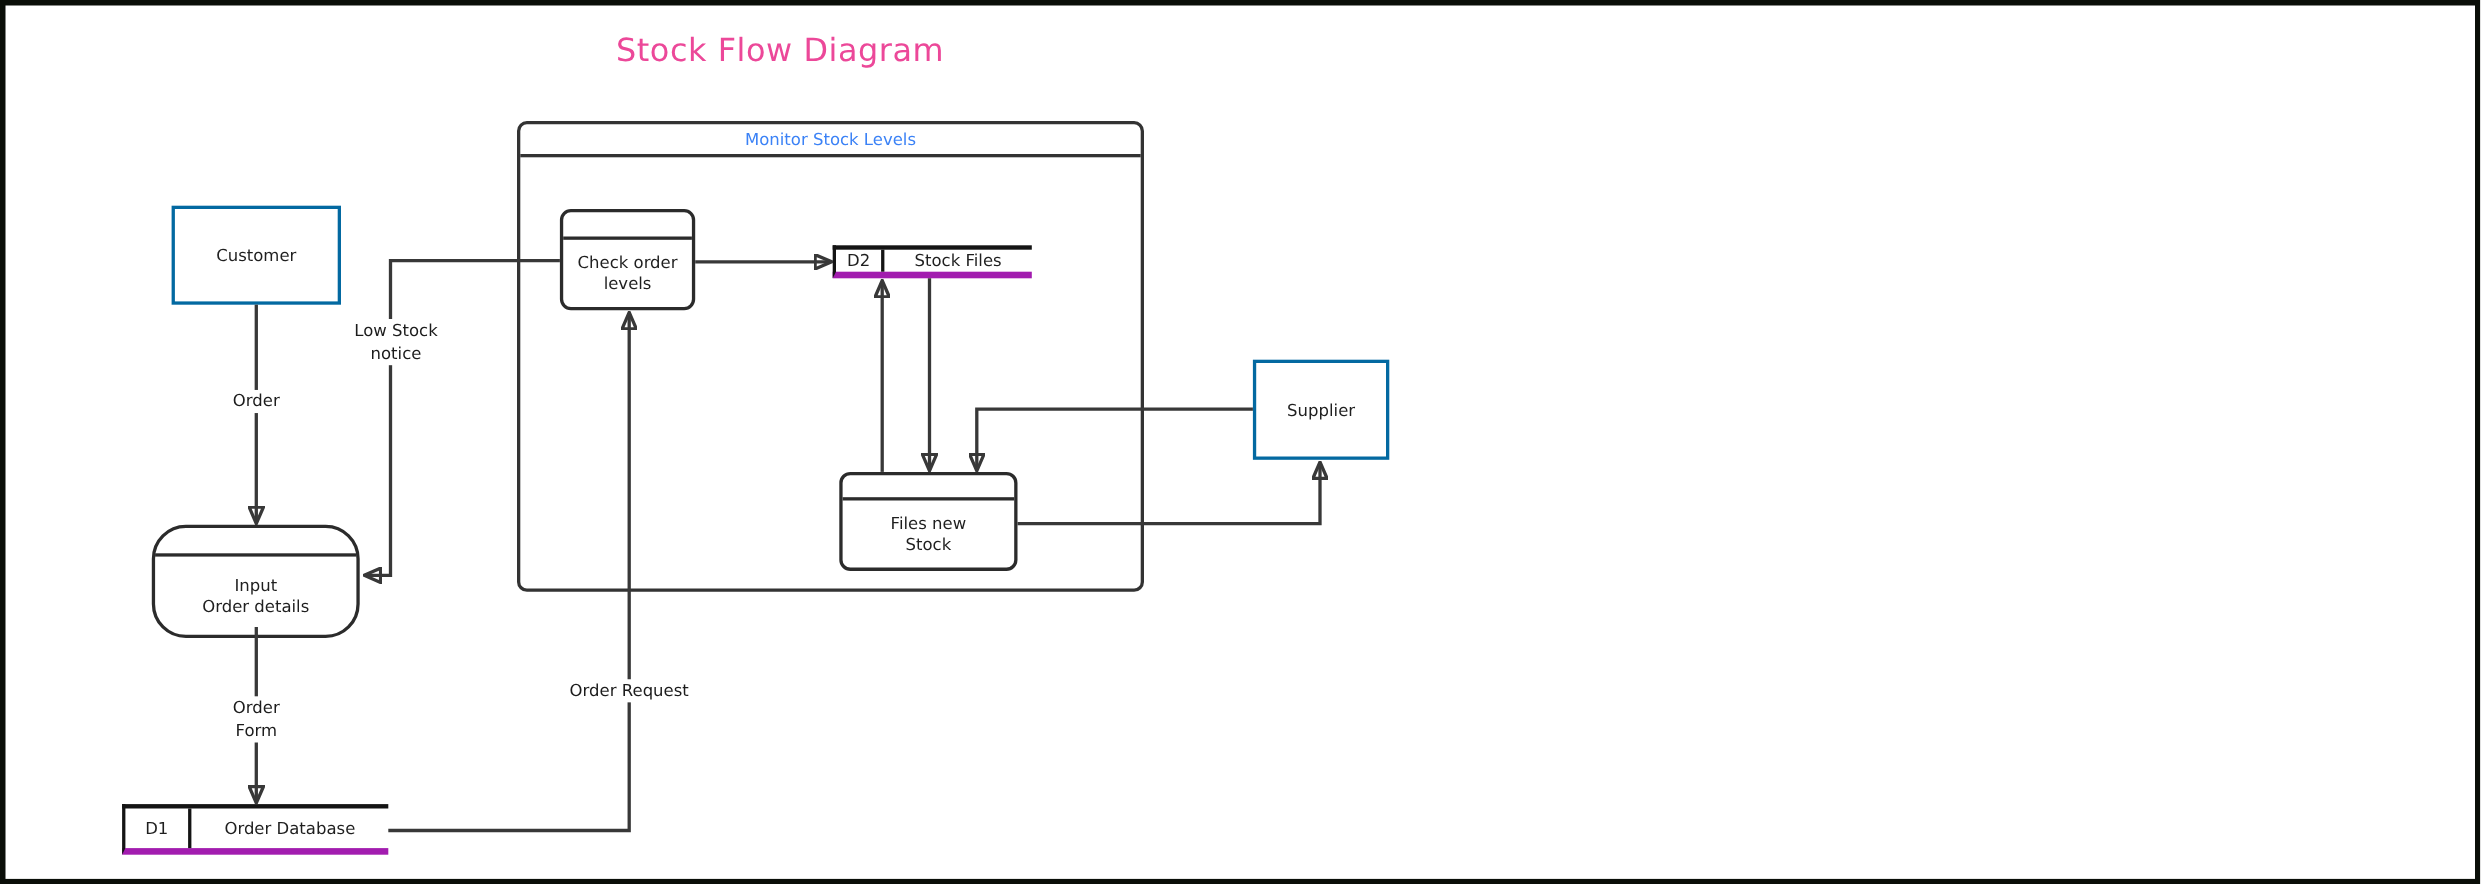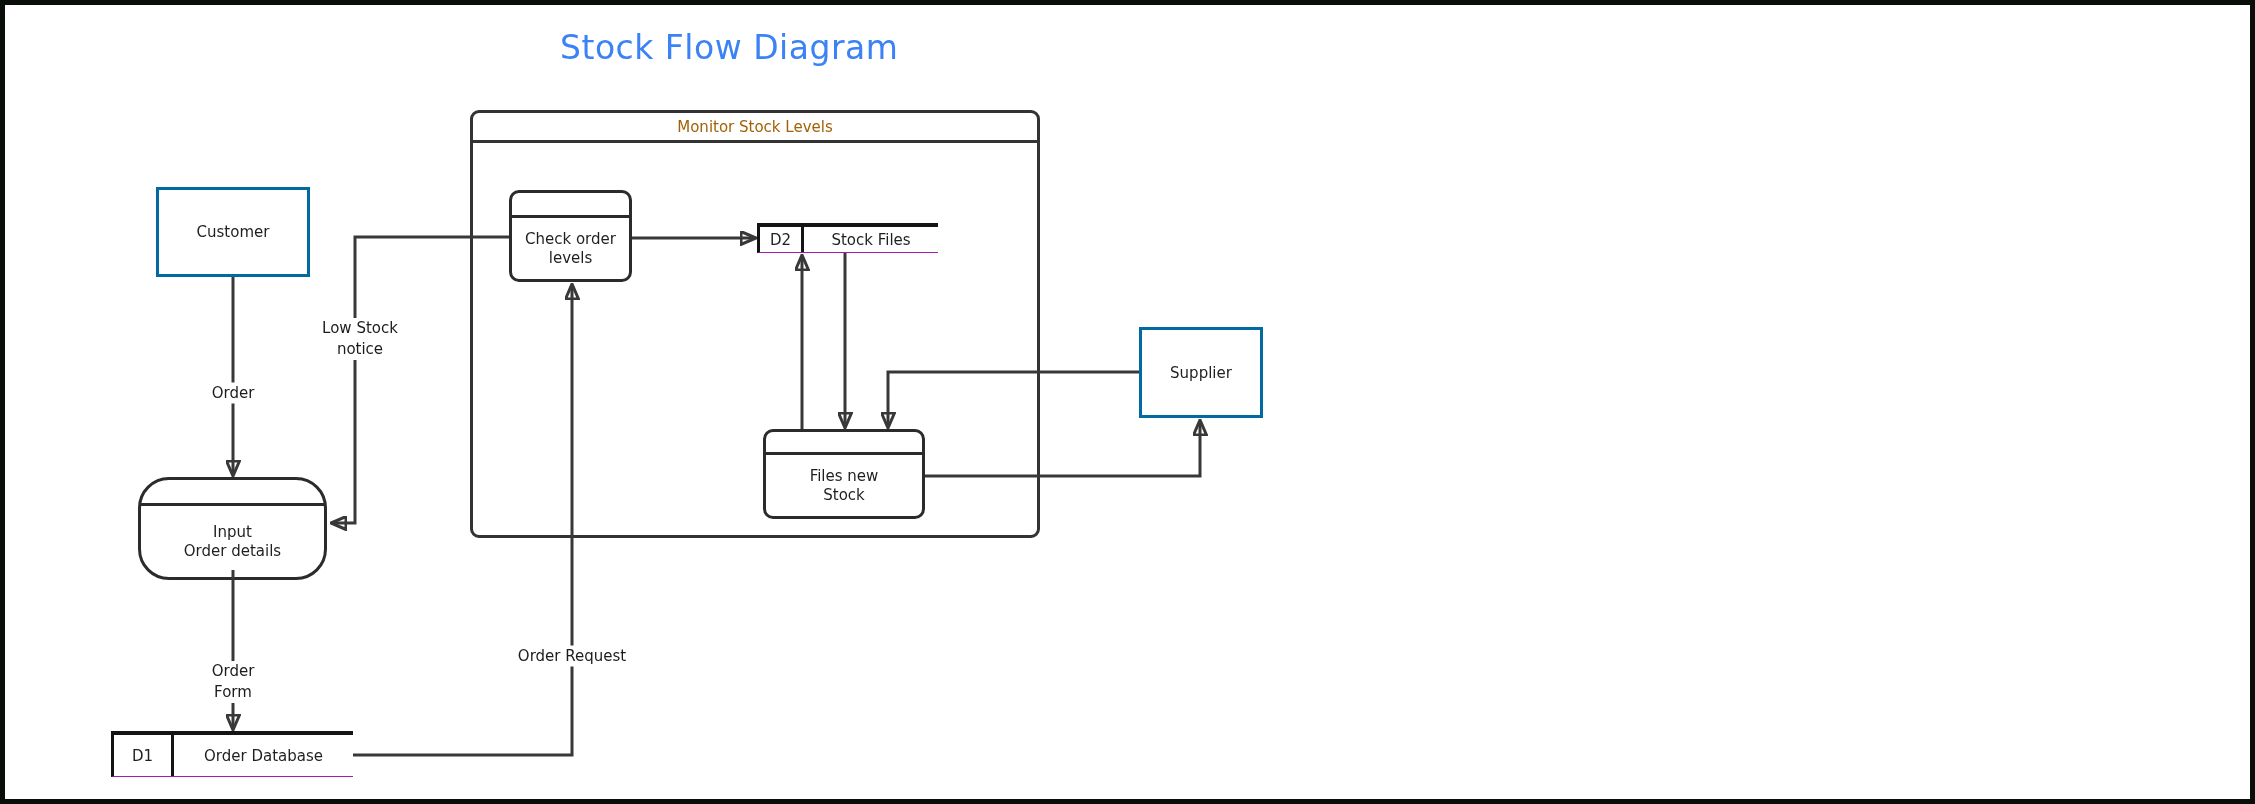--- a/index.html
+++ b/index.html
@@ -13,41 +13,41 @@
   }
   .frame {
     position:absolute; inset:0;
     border:5px solid #0a0e08;
     pointer-events:none;
     z-index:50;
   }
   .diagram-title {
     position:absolute;
     left:560px; top:28px;
-    font-size:33px;
-    color:#3b82f6;
+    font-size:29px;
+    color:#ec4899;
     letter-spacing:0.5px;
     z-index:2;
     white-space:nowrap;
   }
   
   .group {
     position:absolute;
     border:3px solid #333333;
     border-radius:9px;
     box-sizing:border-box;
     background:transparent;
     z-index:1;
   }
   .group-header {
     height:27px;
     border-bottom:3px solid #333333;
     display:flex; align-items:center; justify-content:center;
     font-size:15px;
-    color:#a16207;
+    color:#3b82f6;
   }
   
   .entity {
     position:absolute;
     border:3px solid #0369a1;
     background:#ffffff;
     box-sizing:border-box;
     display:flex; align-items:center; justify-content:center;
     font-size:15px;
     z-index:2;
@@ -67,21 +67,21 @@
     flex:1;
     display:flex; flex-direction:column;
     align-items:center; justify-content:center;
     text-align:center;
     font-size:15px; line-height:19px;
   }
   
   .datastore {
     position:absolute;
     border-top:4px solid #141414;
-    border-bottom:1px solid #a21caf;
+    border-bottom:6px solid #a21caf;
     border-left:3px solid #141414;
     background:#ffffff;
     box-sizing:border-box;
     display:flex; align-items:stretch;
     font-size:15px;
     z-index:2;
   }
   .ds-id {
     border-right:3px solid #141414;
     display:flex; align-items:center; justify-content:center;
@@ -98,21 +98,20 @@
   .flow-label {
     position:absolute;
     transform:translate(-50%,-50%);
     background:#ffffff;
     text-align:center;
     font-size:15px; line-height:21px;
     color:#1c1c1c;
     padding:0 3px;
     z-index:4;
     white-space:nowrap;
-    margin-top:28px;
   }
   .flow-label span { display:block; }
 </style>
 </head>
 <body>
 
 <div class="canvas">
 
   <div class="diagram-title">Stock Flow Diagram</div>
 

